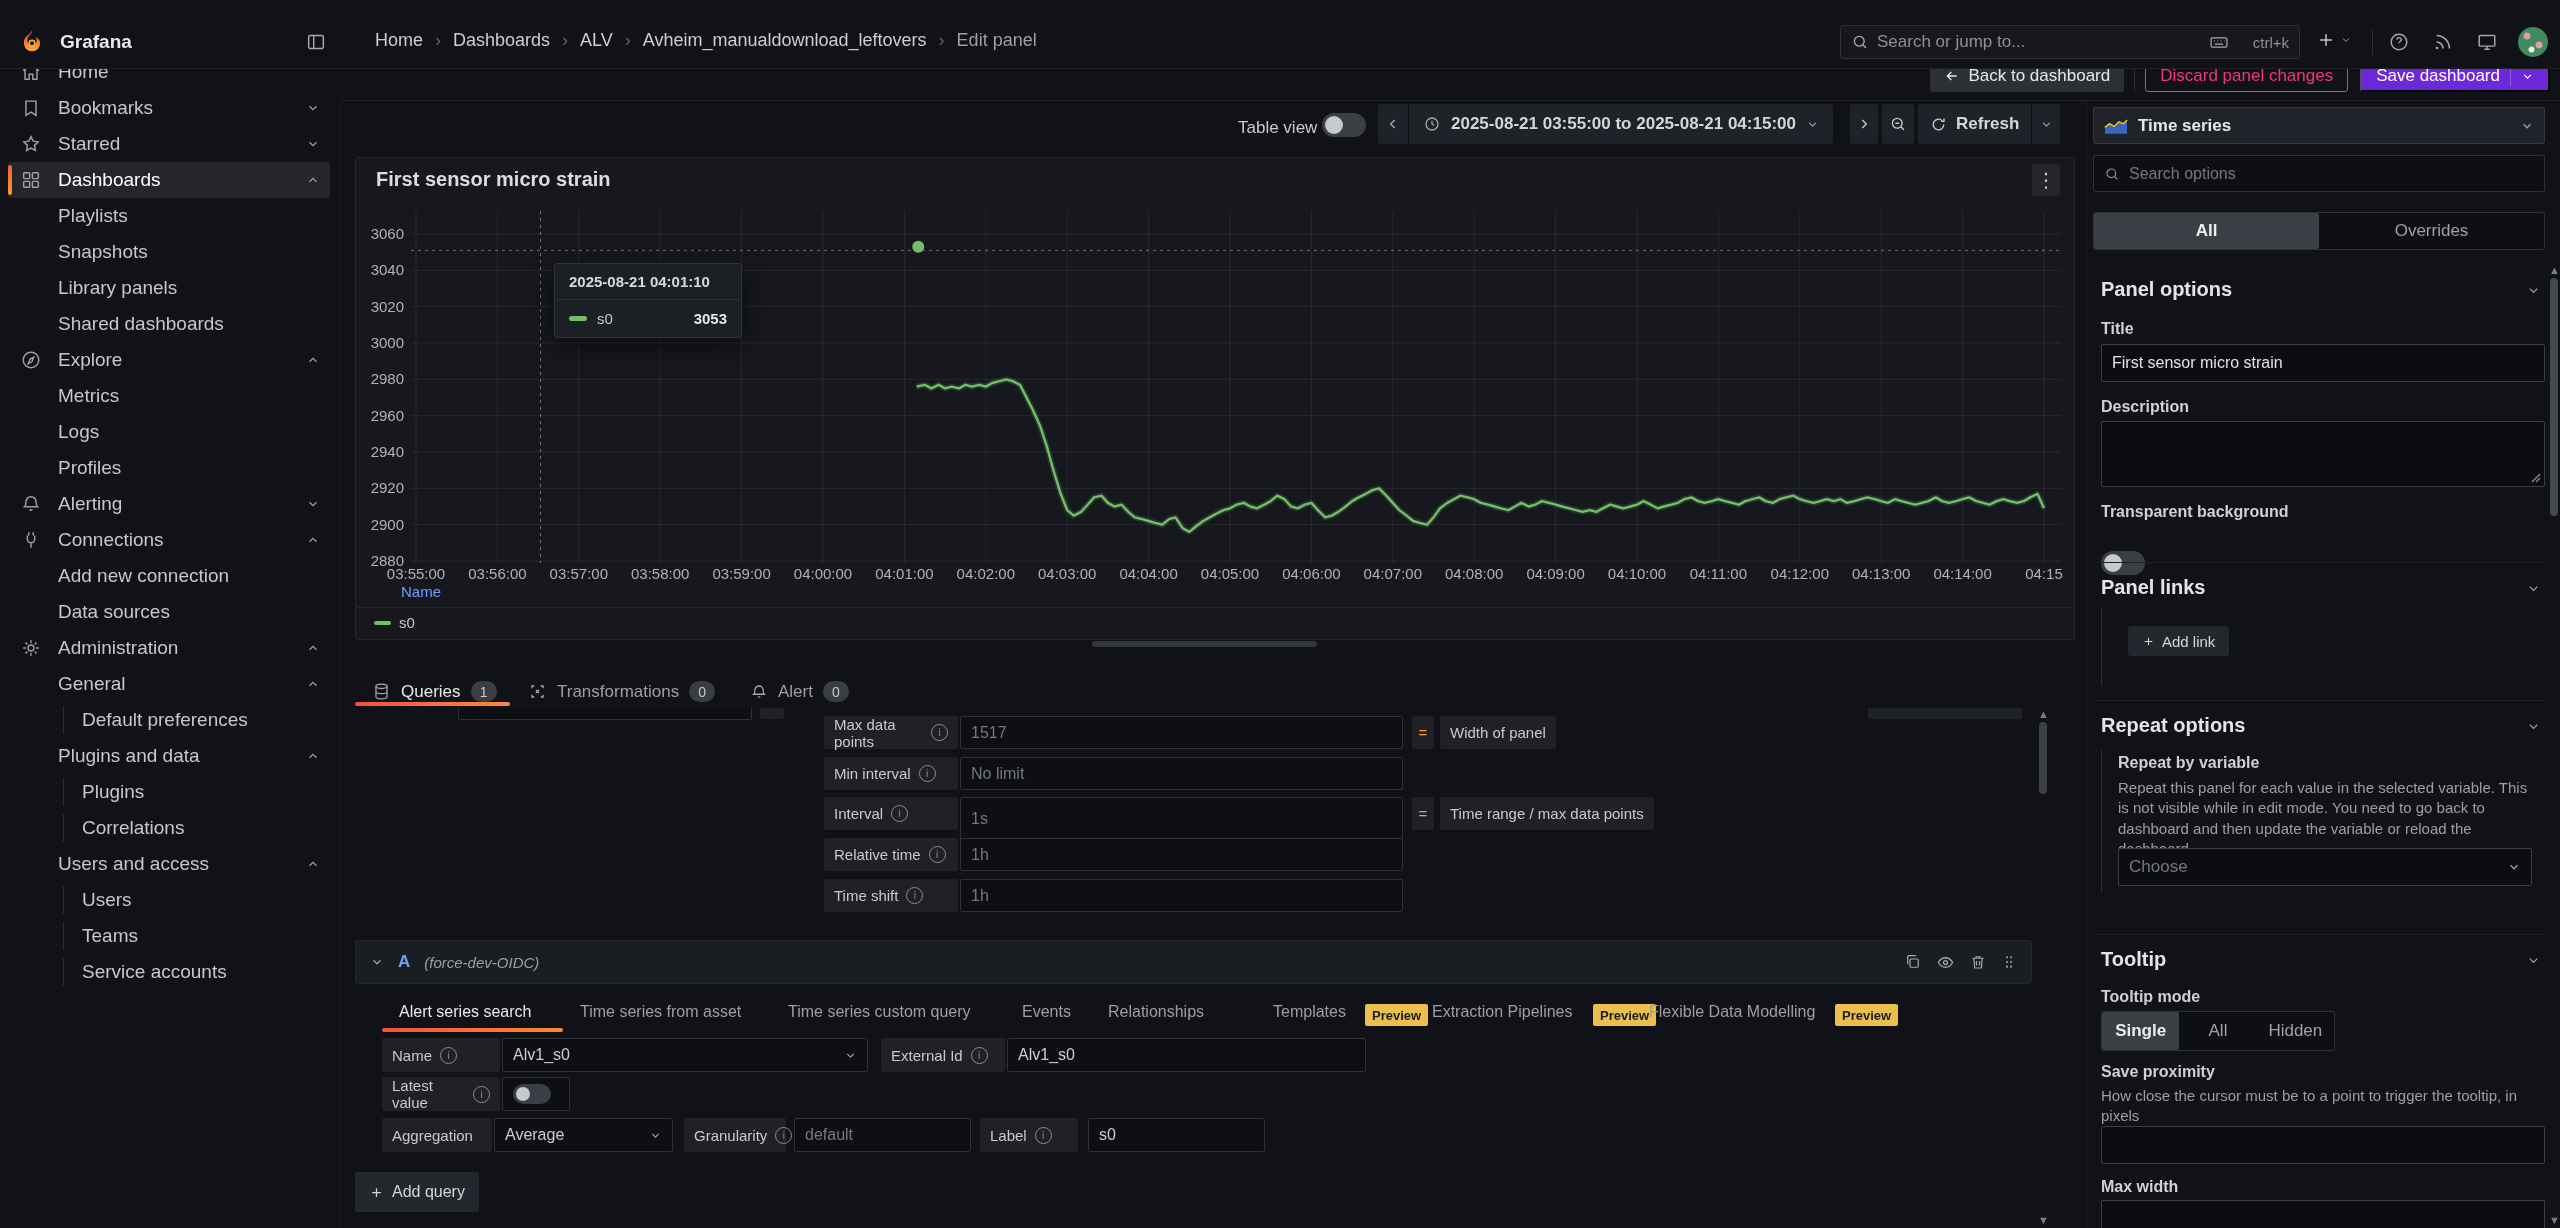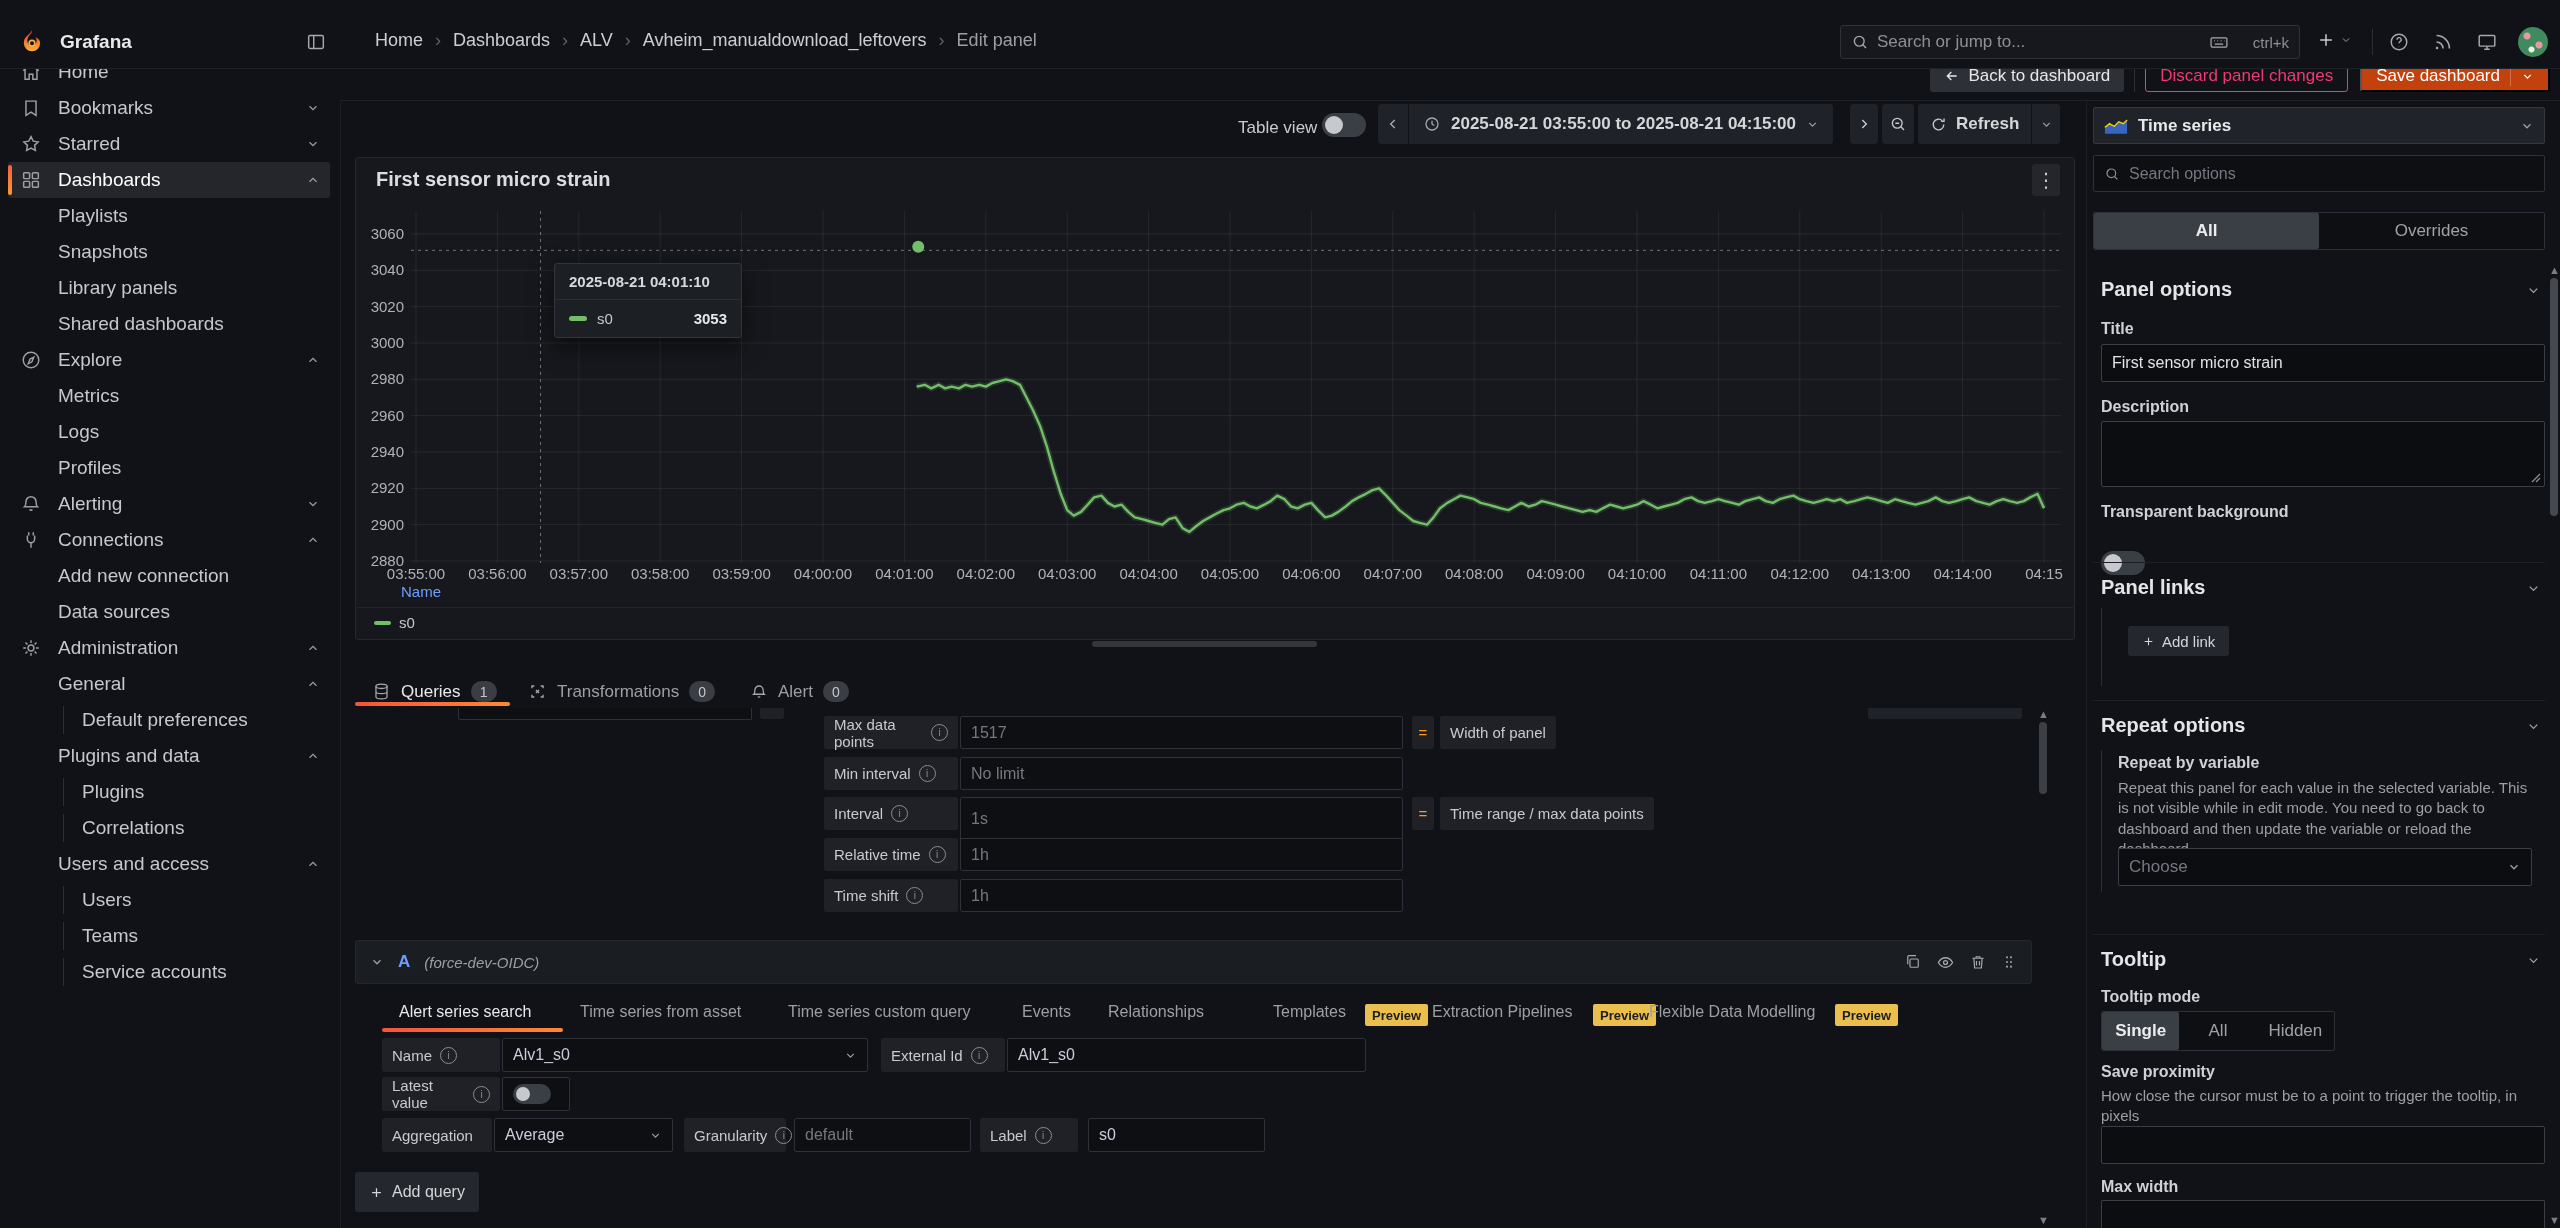--- a/index.html
+++ b/index.html
@@ -18,21 +18,21 @@
   .searchbox{position:absolute;left:1840px;top:9px;width:460px;height:34px;background:#16181d;
      border:1px solid #2e3138;border-radius:3px;display:flex;align-items:center;padding:0 10px;box-sizing:border-box;}
   .searchbox .ph{color:#8e9095;font-size:17px;margin-left:8px;flex:1;}
   .kbd{color:#8e9095;font-size:15px;display:flex;align-items:center;gap:24px;}
   
   .actionbar{position:absolute;left:340px;top:52px;width:2220px;height:48px;border-bottom:1px solid #1e2026;background:#111217;z-index:4;}
   .btn{display:inline-flex;align-items:center;justify-content:center;gap:8px;height:32px;border-radius:3px;
        font-size:17px;padding:0 14px;box-sizing:border-box;cursor:pointer;white-space:nowrap;}
   .btn-secondary{background:#2d3036;color:#e6e7e9;}
   .btn-danger{background:transparent;border:1px solid #ef3a6f;color:#ef3a6f;}
-  .btn-primary{background:#c2410c;color:#fff;}
+  .btn-primary{background:#6d28d9;color:#fff;}
   
   .sidebar{position:absolute;left:0;top:52px;width:340px;height:1176px;background:#111217;border-right:1px solid #1b1d22;overflow:hidden;}
   .sb-item{position:relative;height:36px;display:flex;align-items:center;margin:0 10px 0 8px;border-radius:3px;
            font-size:19px;color:#c6c8cd;cursor:pointer;}
   .sb-item .sb-ico{position:absolute;left:12px;width:22px;height:22px;color:#9d9fa5;}
   .sb-item .sb-label{margin-left:50px;}
   .sb-item.lvl1 .sb-label{margin-left:50px;}
   .sb-item.lvl2 .sb-label{margin-left:74px;}
   .sb-item.lvl2::before{content:"";position:absolute;left:55px;top:4px;bottom:4px;width:1px;background:#2c2e34;}
   .sb-item .sb-chev{position:absolute;right:10px;color:#9d9fa5;}

